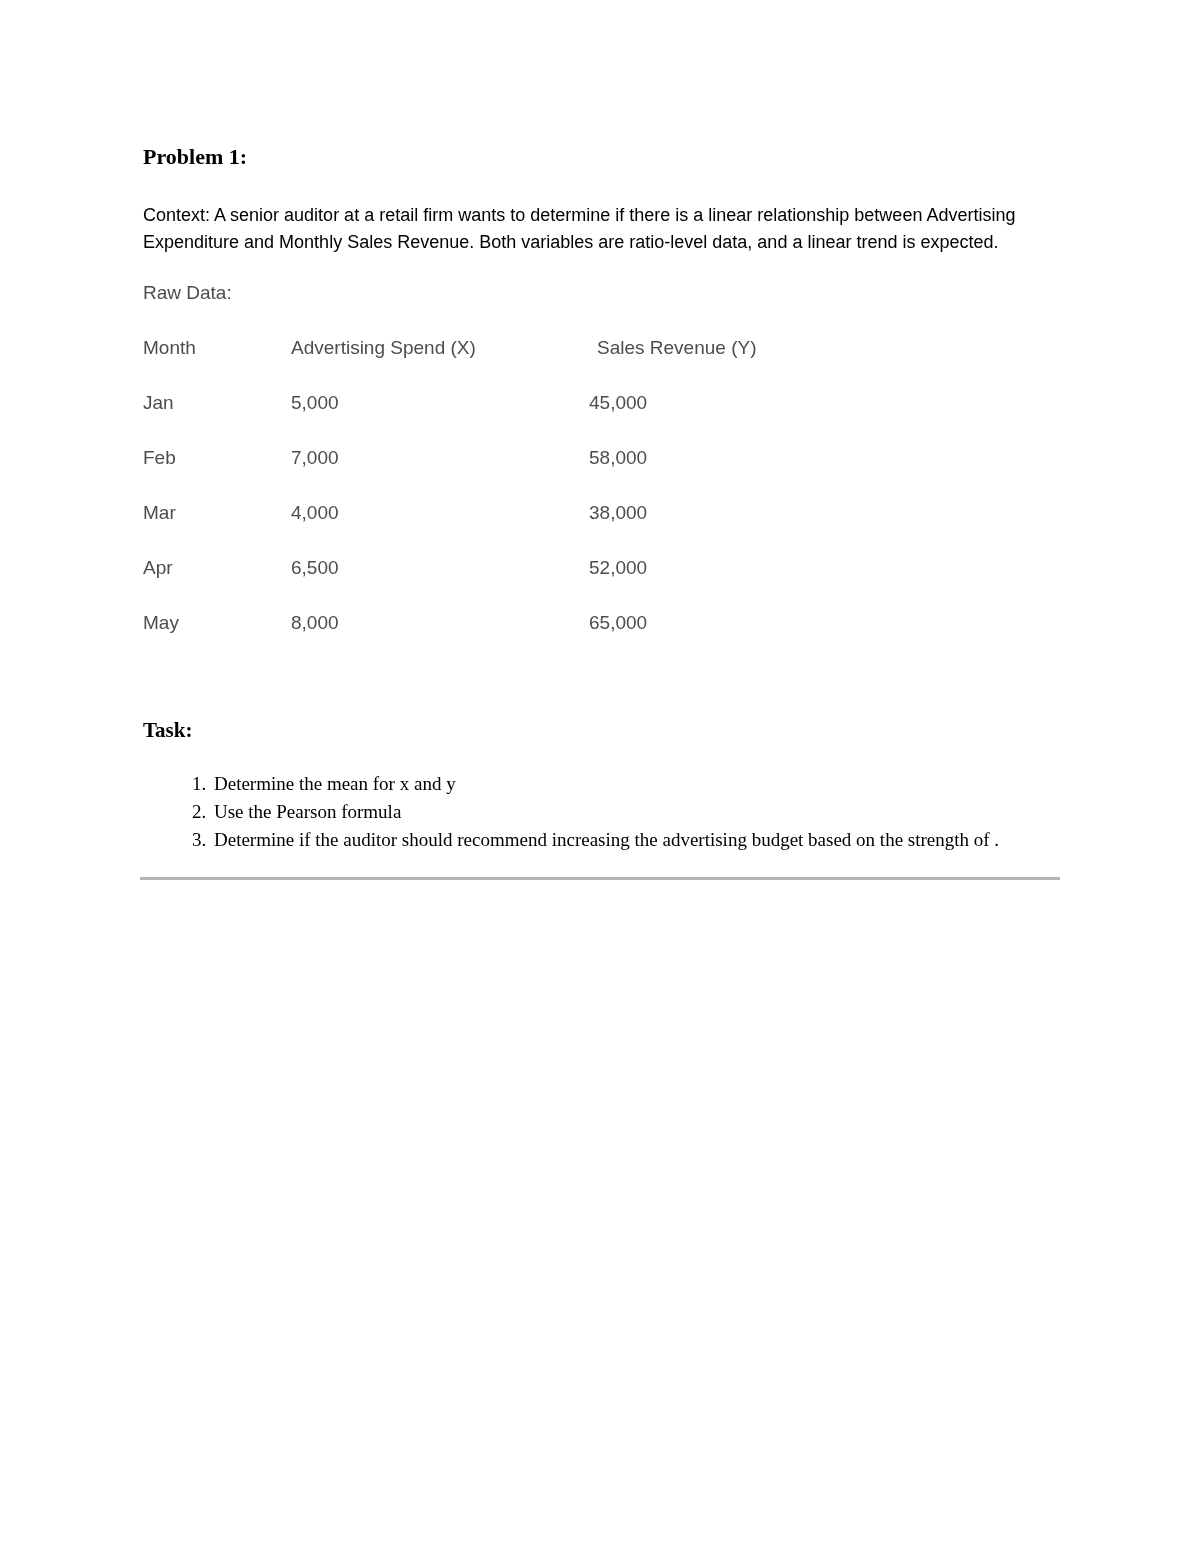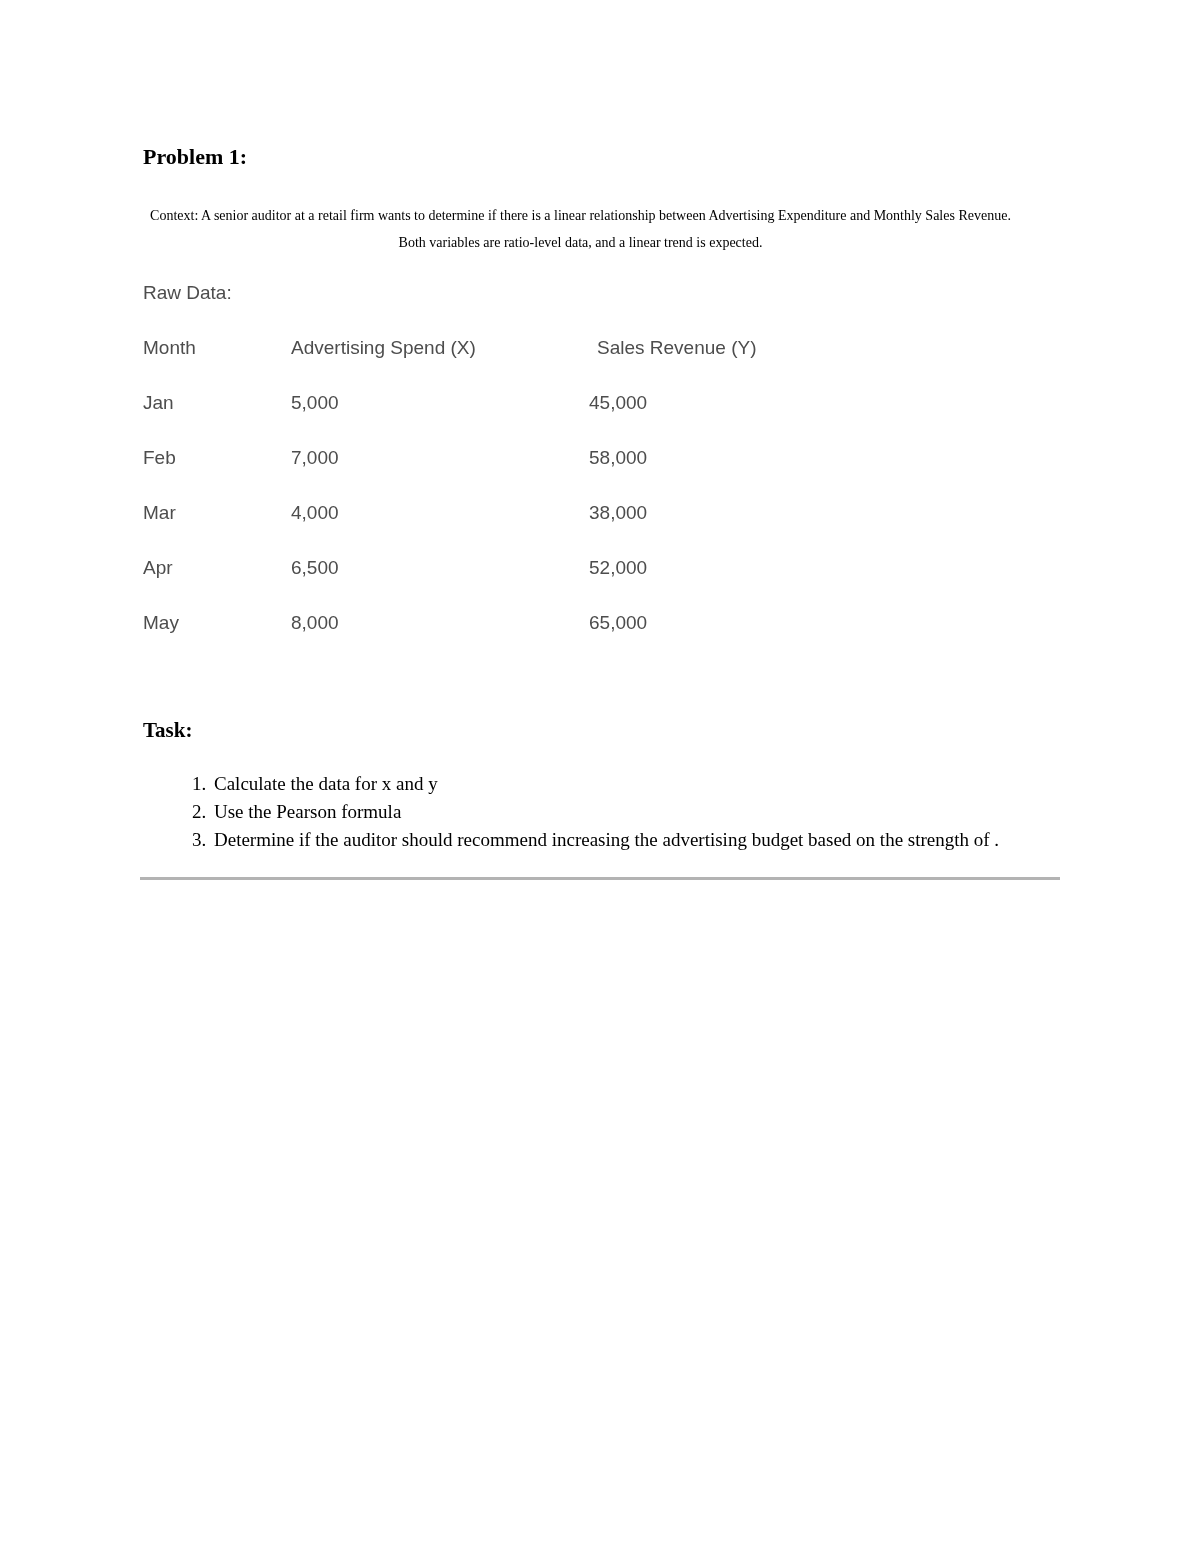--- a/index.html
+++ b/index.html
@@ -25,25 +25,24 @@
     margin: 0;
     font-family: "Liberation Serif", serif;
     font-weight: bold;
     font-size: 22px;
     line-height: 24px;
     color: #000000;
   }
   .context {
     margin: 33px 0 0 0;
     width: 875px;
-    font-family: Liberation Serif, serif;
-    font-size: 14px;
+    font-family: Liberation Sans, sans-serif;
+    font-size: 18px;
     line-height: 27px;
     color: #000000;
-    text-align: center;
   }
   
   .raw-data {
     margin: 26px 0 0 0;
     font-family: "Liberation Sans", sans-serif;
     font-size: 19px;
     line-height: 22px;
     color: #4d4d4d;
   }
   .data-table {
@@ -131,20 +130,20 @@
     <div class="trow">
       <span>May</span>
       <span>8,000</span>
       <span>65,000</span>
     </div>
   </div>
 
   <h2 class="task-heading">Task:</h2>
 
   <ol class="task-list">
-    <li>Calculate the data for x and y</li>
+    <li>Determine the mean for x and y</li>
     <li>Use the Pearson formula</li>
     <li>Determine if the auditor should recommend increasing the advertising budget based on the strength of .</li>
   </ol>
 
   <hr class="section-divider">
 
 </div>
 
 </body></html>

